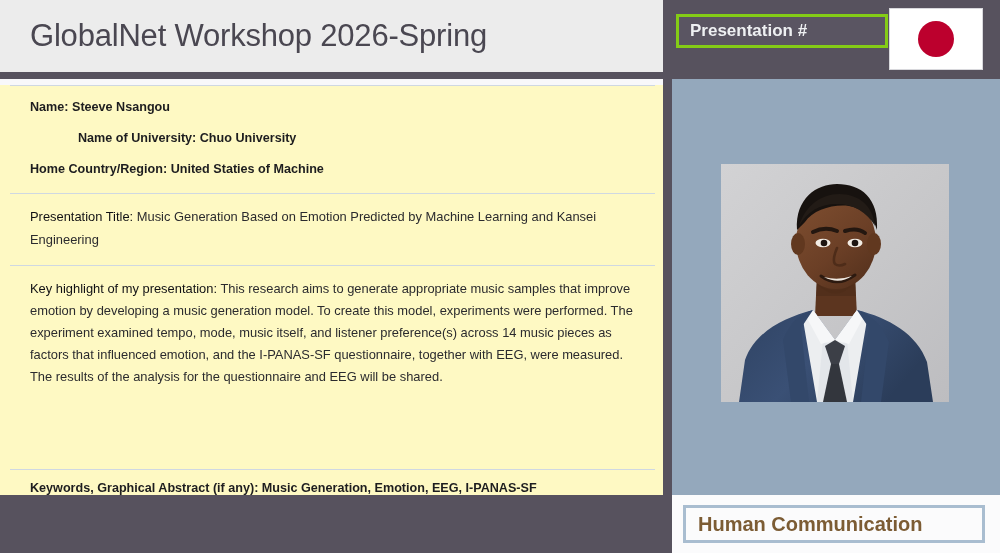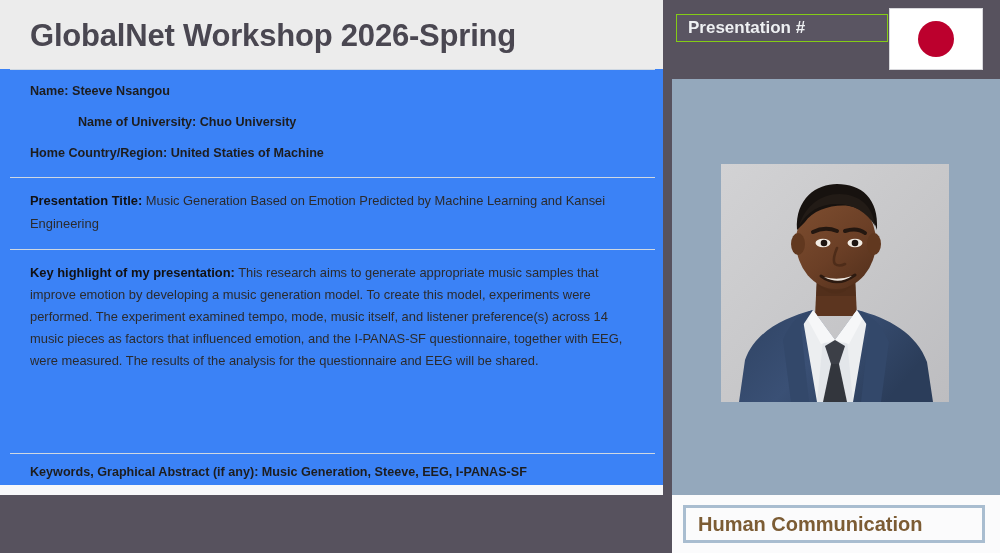--- a/index.html
+++ b/index.html
@@ -10,58 +10,58 @@
     -webkit-font-smoothing:antialiased;
   }
   .slide{position:relative;width:1000px;height:553px;background:#f8f8fa;}
 
   
   .title-bar{
     position:absolute;left:0;top:0;width:663px;height:72px;
     background:#ececec;display:flex;align-items:center;
   }
   .title-text{
-    margin-left:30px;font-size:31px;font-weight:bold;color:#4a4751;
+    margin-left:30px;font-size:31px;font-weight:normal;color:#4a4751;
     letter-spacing:-0.2px;white-space:nowrap;
   }
   .title-underbar{
     position:absolute;left:0;top:72px;width:663px;height:7px;background:#57525e;
   }
 
   .content{
-    position:absolute;left:0;top:69px;width:663px;height:416px;background:#3b82f6;
+    position:absolute;left:0;top:85px;width:663px;height:416px;background:#fef9c3;
   }
   .divider{height:1px;background:#cfd8e2;margin:0 8px 0 10px;}
   .block{padding:0 22px 0 30px;}
   .field{font-size:12.6px;color:#1d1d1f;font-weight:bold;margin:0;line-height:1.2;}
   .fl-name{padding-top:14px;}
   .fl-uni{padding-top:16px;margin-left:48px;}
   .fl-home{padding-top:16px;padding-bottom:16px;}
 
   .sec{padding-top:12px;padding-bottom:14px;}
   .sec p{margin:0;font-size:12.9px;line-height:1.72;color:#2b2b2e;}
-  .lbl{font-weight:bold;color:#111114;}
+  .lbl{font-weight:normal;color:#111114;}
 
   .kw{padding-top:11px;}
   .kw p{margin:0;font-size:12.6px;font-weight:bold;color:#1d1d1f;}
 
   .footer-left{
     position:absolute;left:0;top:495px;width:663px;height:58px;background:#57525e;
   }
 
   
   .col-div{position:absolute;left:663px;top:0;width:9px;height:553px;background:#57525e;}
 
   
   .right-head{
     position:absolute;left:672px;top:0;width:328px;height:79px;background:#57525e;
   }
   .pres-box{
-    position:absolute;left:676px;top:14px;width:212px;height:28px;
-    border:1px solid #84cc16;background:#5a5562;
+    position:absolute;left:676px;top:14px;width:212px;height:34px;
+    border:3px solid #84cc16;background:#5a5562;
     display:flex;align-items:center;box-sizing:border-box;
   }
   .pres-box span{
     margin-left:11px;font-size:17px;font-weight:bold;color:#eef0f2;white-space:nowrap;
   }
   .flag{
     position:absolute;left:889px;top:8px;width:94px;height:62px;
     background:#ffffff;border:1px solid #d8d8dc;box-sizing:border-box;
     display:flex;align-items:center;justify-content:center;
   }
@@ -116,21 +116,21 @@
 
     <div class="divider"></div>
 
     <div class="block sec">
       <p><span class="lbl">Key highlight of my presentation:</span><span> This research aims to generate appropriate music samples that improve emotion by developing a music generation model. To create this model, experiments were performed. The experiment examined tempo, mode, music itself, and listener preference(s) across 14 music pieces as factors that influenced emotion, and the I-PANAS-SF questionnaire, together with EEG, were measured. The results of the analysis for the questionnaire and EEG will be shared.</span></p>
     </div>
 
     <div class="divider" style="margin-top:66px;"></div>
 
     <div class="block kw">
-      <p>Keywords, Graphical Abstract (if any): Music Generation, Steeve, EEG, I-PANAS-SF</p>
+      <p>Keywords, Graphical Abstract (if any): Music Generation, Emotion, EEG, I-PANAS-SF</p>
     </div>
 
   </div>
 
   <div class="footer-left"></div>
 
   <div class="col-div"></div>
 
   <div class="right-head"></div>
 

